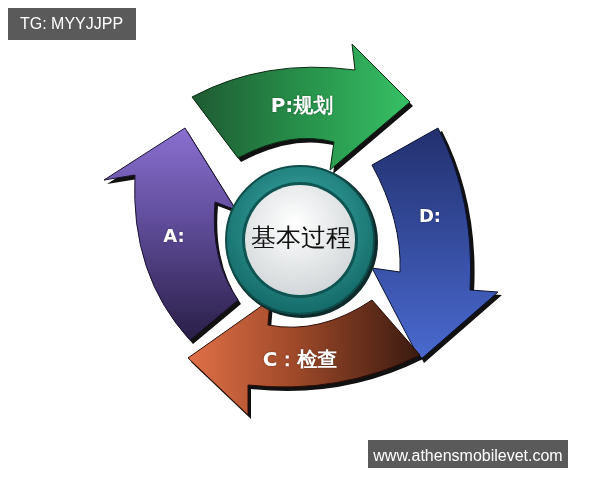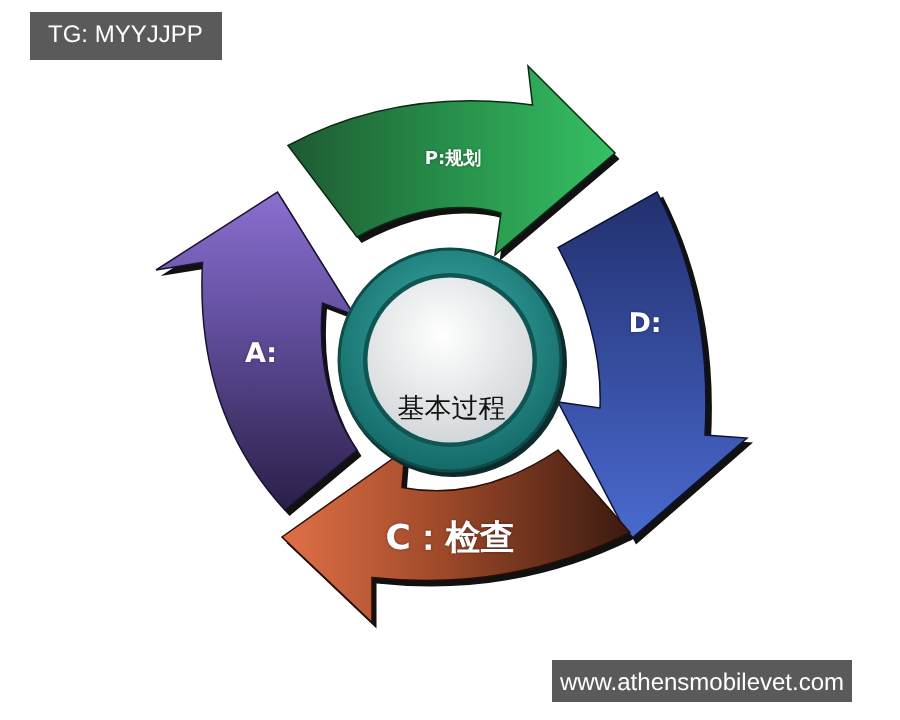--- a/index.html
+++ b/index.html
@@ -1,29 +1,29 @@
 <!DOCTYPE html>
 <html><head>
   <meta charset="utf-8">
   <style>
     html, body { margin: 0; padding: 0; background: #ffffff; }
     body { width: 600px; height: 480px; position: relative; overflow: hidden;
            font-family: "DejaVu Sans", sans-serif; }
     .badge { position: absolute; background: #5a5a5a; color: #ffffff;
              font-family: "Liberation Sans", sans-serif; font-size: 16px;
              line-height: 32px; padding: 0 12px; }
-    .badge.tl { left: 8px; top: 8px; height: 32px; width: 104px; margin-left: 12px; }
+    .badge.tl { left: 8px; top: 8px; height: 32px; width: 104px; }
     .badge.br { left: 368px; top: 440px; height: 28px; width: 200px; text-align: center; padding: 0; }
     svg.diagram { position: absolute; left: 0; top: 0; }
     .lbl { position: absolute; color: #ffffff; font-weight: bold; text-align: center;
            font-family: "DejaVu Sans", sans-serif; font-size: 18px; line-height: 26px;
            text-shadow: 0 0 2px rgba(0,0,0,0.4); }
     .center-text { position: absolute; left: 236px; top: 218px; width: 130px; text-align: center;
-                   font-family: "DejaVu Serif", serif; font-size: 18px; color: #111;
-                   line-height: 40px; margin-top: 35px; }
+                   font-family: "DejaVu Serif", serif; font-size: 25px; color: #111;
+                   line-height: 40px; }
   </style>
 </head>
 <body>
 
 <div class="badge tl">TG: MYYJJPP</div>
 
 <svg class="diagram" width="600" height="480" viewBox="0 0 600 480">
   <defs>
     <linearGradient id="gP" x1="0" y1="0" x2="1" y2="0">
       <stop offset="0" stop-color="#1e5a32"></stop>
@@ -77,29 +77,29 @@
   <g>
     <circle cx="302" cy="242" r="76" fill="#0e2a2a"></circle>
     <circle cx="300" cy="240" r="74" fill="url(#gRing)" stroke="#0e4c4a" stroke-width="2"></circle>
     <circle cx="300" cy="240" r="58" fill="#0f5553"></circle>
     <circle cx="300" cy="240" r="55" fill="url(#gFace)"></circle>
   </g>
 </svg>
 
 <div class="center-text">基本过程</div>
 
-<div class="lbl" style="left:262px; top:92px; width:80px; font-size:12px;">
+<div class="lbl" style="left:262px; top:92px; width:80px; font-size:20px;">
   <span>P:</span><span>规划</span>
 </div>
 
 <div class="lbl" style="left:400px; top:202px; width:60px; font-size:18px; line-height:28px;">
   <div>D:</div>
 </div>
 
-<div class="lbl" style="left:250px; top:346px; width:100px; font-size:23px;">
+<div class="lbl" style="left:250px; top:346px; width:100px; font-size:20px;">
   <span>C：</span><span>检查</span>
 </div>
 
 <div class="lbl" style="left:144px; top:222px; width:60px; font-size:18px; line-height:28px;">
   <div>A:</div>
 </div>
 
 <div class="badge br">www.athensmobilevet.com</div>
 
 </body></html>

